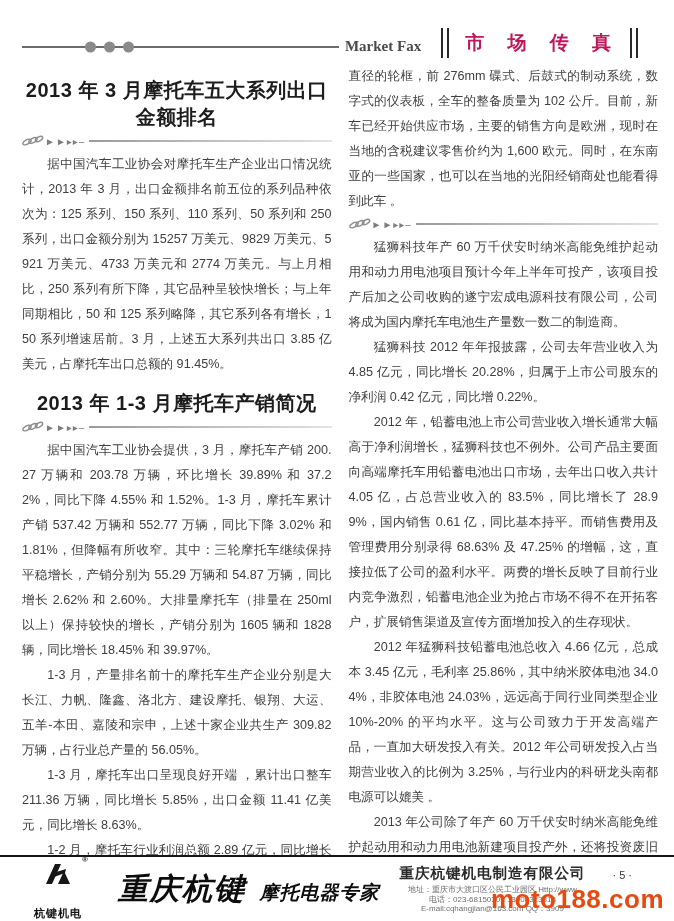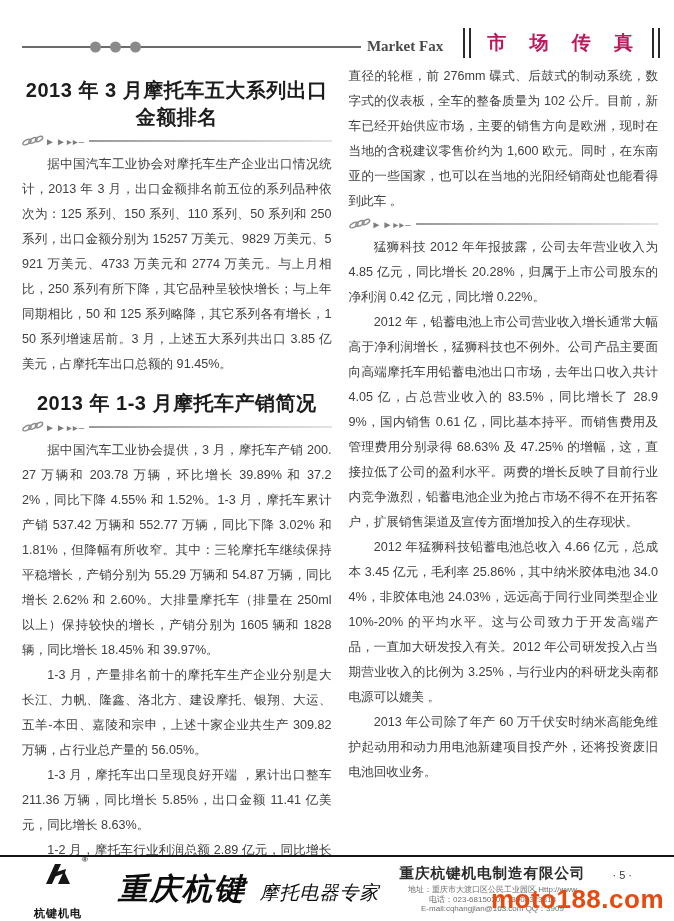--- a/index.html
+++ b/index.html
@@ -8,21 +8,21 @@
     width:674px;height:921px;
     margin:0 auto;
     background:#ffffff;
     font-family:"Liberation Sans","DejaVu Sans",sans-serif;
     color:#3d3d3d;
     overflow:hidden;
   }
   
   .header{
     display:flex;align-items:flex-end;
-    padding:18px 4px 0 22px;
+    padding:18px 26px 0 22px;
     height:40px;
   }
   .header-line{
     flex:1;position:relative;height:2px;background:#6b6b6b;
     margin-bottom:10px;
   }
   .header-line .dot{
     position:absolute;top:50%;transform:translateY(-50%);
     width:11px;height:11px;border-radius:50%;background:#8a8a8a;
   }
@@ -88,21 +88,21 @@
   }
   .f-logo-text{
     font-size:11px;font-weight:bold;color:#111;
     letter-spacing:1px;margin-top:19px;
   }
   .f-brand{margin-left:36px;white-space:nowrap;font-style:italic;}
   .f-brand-big{
     font-size:30px;font-weight:900;color:#0d0d0d;letter-spacing:2px;
   }
   .f-brand-sub{
-    font-size:19px;font-weight:normal;color:#0d0d0d;margin-left:9px;
+    font-size:19px;font-weight:bold;color:#0d0d0d;margin-left:9px;
     letter-spacing:1px;
   }
   .f-company{margin-left:20px;min-width:0;text-align:center;}
   .f-company-name{
     margin:0 0 2px 0;font-size:14.5px;font-weight:bold;color:#2b2b2b;
     letter-spacing:1px;white-space:nowrap;
   }
   .f-contact{
     font-size:8px;line-height:9.5px;color:#6e6e6e;white-space:nowrap;
   }
@@ -186,20 +186,21 @@
     <svg width="22" height="14" viewBox="0 0 22 14">
       <g fill="none" stroke="#8c8c8c" stroke-width="1.4">
         <ellipse cx="5" cy="8" rx="4.5" ry="2.2" transform="rotate(-28 5 8)"></ellipse>
         <ellipse cx="11" cy="6.5" rx="4.5" ry="2.2" transform="rotate(-28 11 6.5)"></ellipse>
         <ellipse cx="17" cy="5" rx="4" ry="2" transform="rotate(-28 17 5)"></ellipse>
       </g>
     </svg>
     <span class="arrows">►►▸▸–</span>
     <span class="orn-rule"></span>
   </div>
+<p class="para indent">猛狮科技年产 60 万千伏安时纳米高能免维护起动用和动力用电池项目预计今年上半年可投产，该项目投产后加之公司收购的遂宁宏成电源科技有限公司，公司将成为国内摩托车电池生产量数一数二的制造商。</p>
         <p class="para indent">猛狮科技 2012 年年报披露，公司去年营业收入为 4.85 亿元，同比增长 20.28%，归属于上市公司股东的净利润 0.42 亿元，同比增 0.22%。</p>
         <p class="para indent">2012 年，铅蓄电池上市公司营业收入增长通常大幅高于净利润增长，猛狮科技也不例外。公司产品主要面向高端摩托车用铅蓄电池出口市场，去年出口收入共计 4.05 亿，占总营业收入的 83.5%，同比增长了 28.99%，国内销售 0.61 亿，同比基本持平。而销售费用及管理费用分别录得 68.63% 及 47.25% 的增幅，这，直接拉低了公司的盈利水平。两费的增长反映了目前行业内竞争激烈，铅蓄电池企业为抢占市场不得不在开拓客户，扩展销售渠道及宣传方面增加投入的生存现状。</p>
         <p class="para indent">2012 年猛狮科技铅蓄电池总收入 4.66 亿元，总成本 3.45 亿元，毛利率 25.86%，其中纳米胶体电池 34.04%，非胶体电池 24.03%，远远高于同行业同类型企业 10%-20% 的平均水平。这与公司致力于开发高端产品，一直加大研发投入有关。2012 年公司研发投入占当期营业收入的比例为 3.25%，与行业内的科研龙头南都电源可以媲美 。</p>
         <p class="para indent">2013 年公司除了年产 60 万千伏安时纳米高能免维护起动用和动力用电池新建项目投产外，还将投资废旧电池回收业务。</p>
 
 </div>
   </div>
 
   <div class="footer">
     <div class="footer-row">

